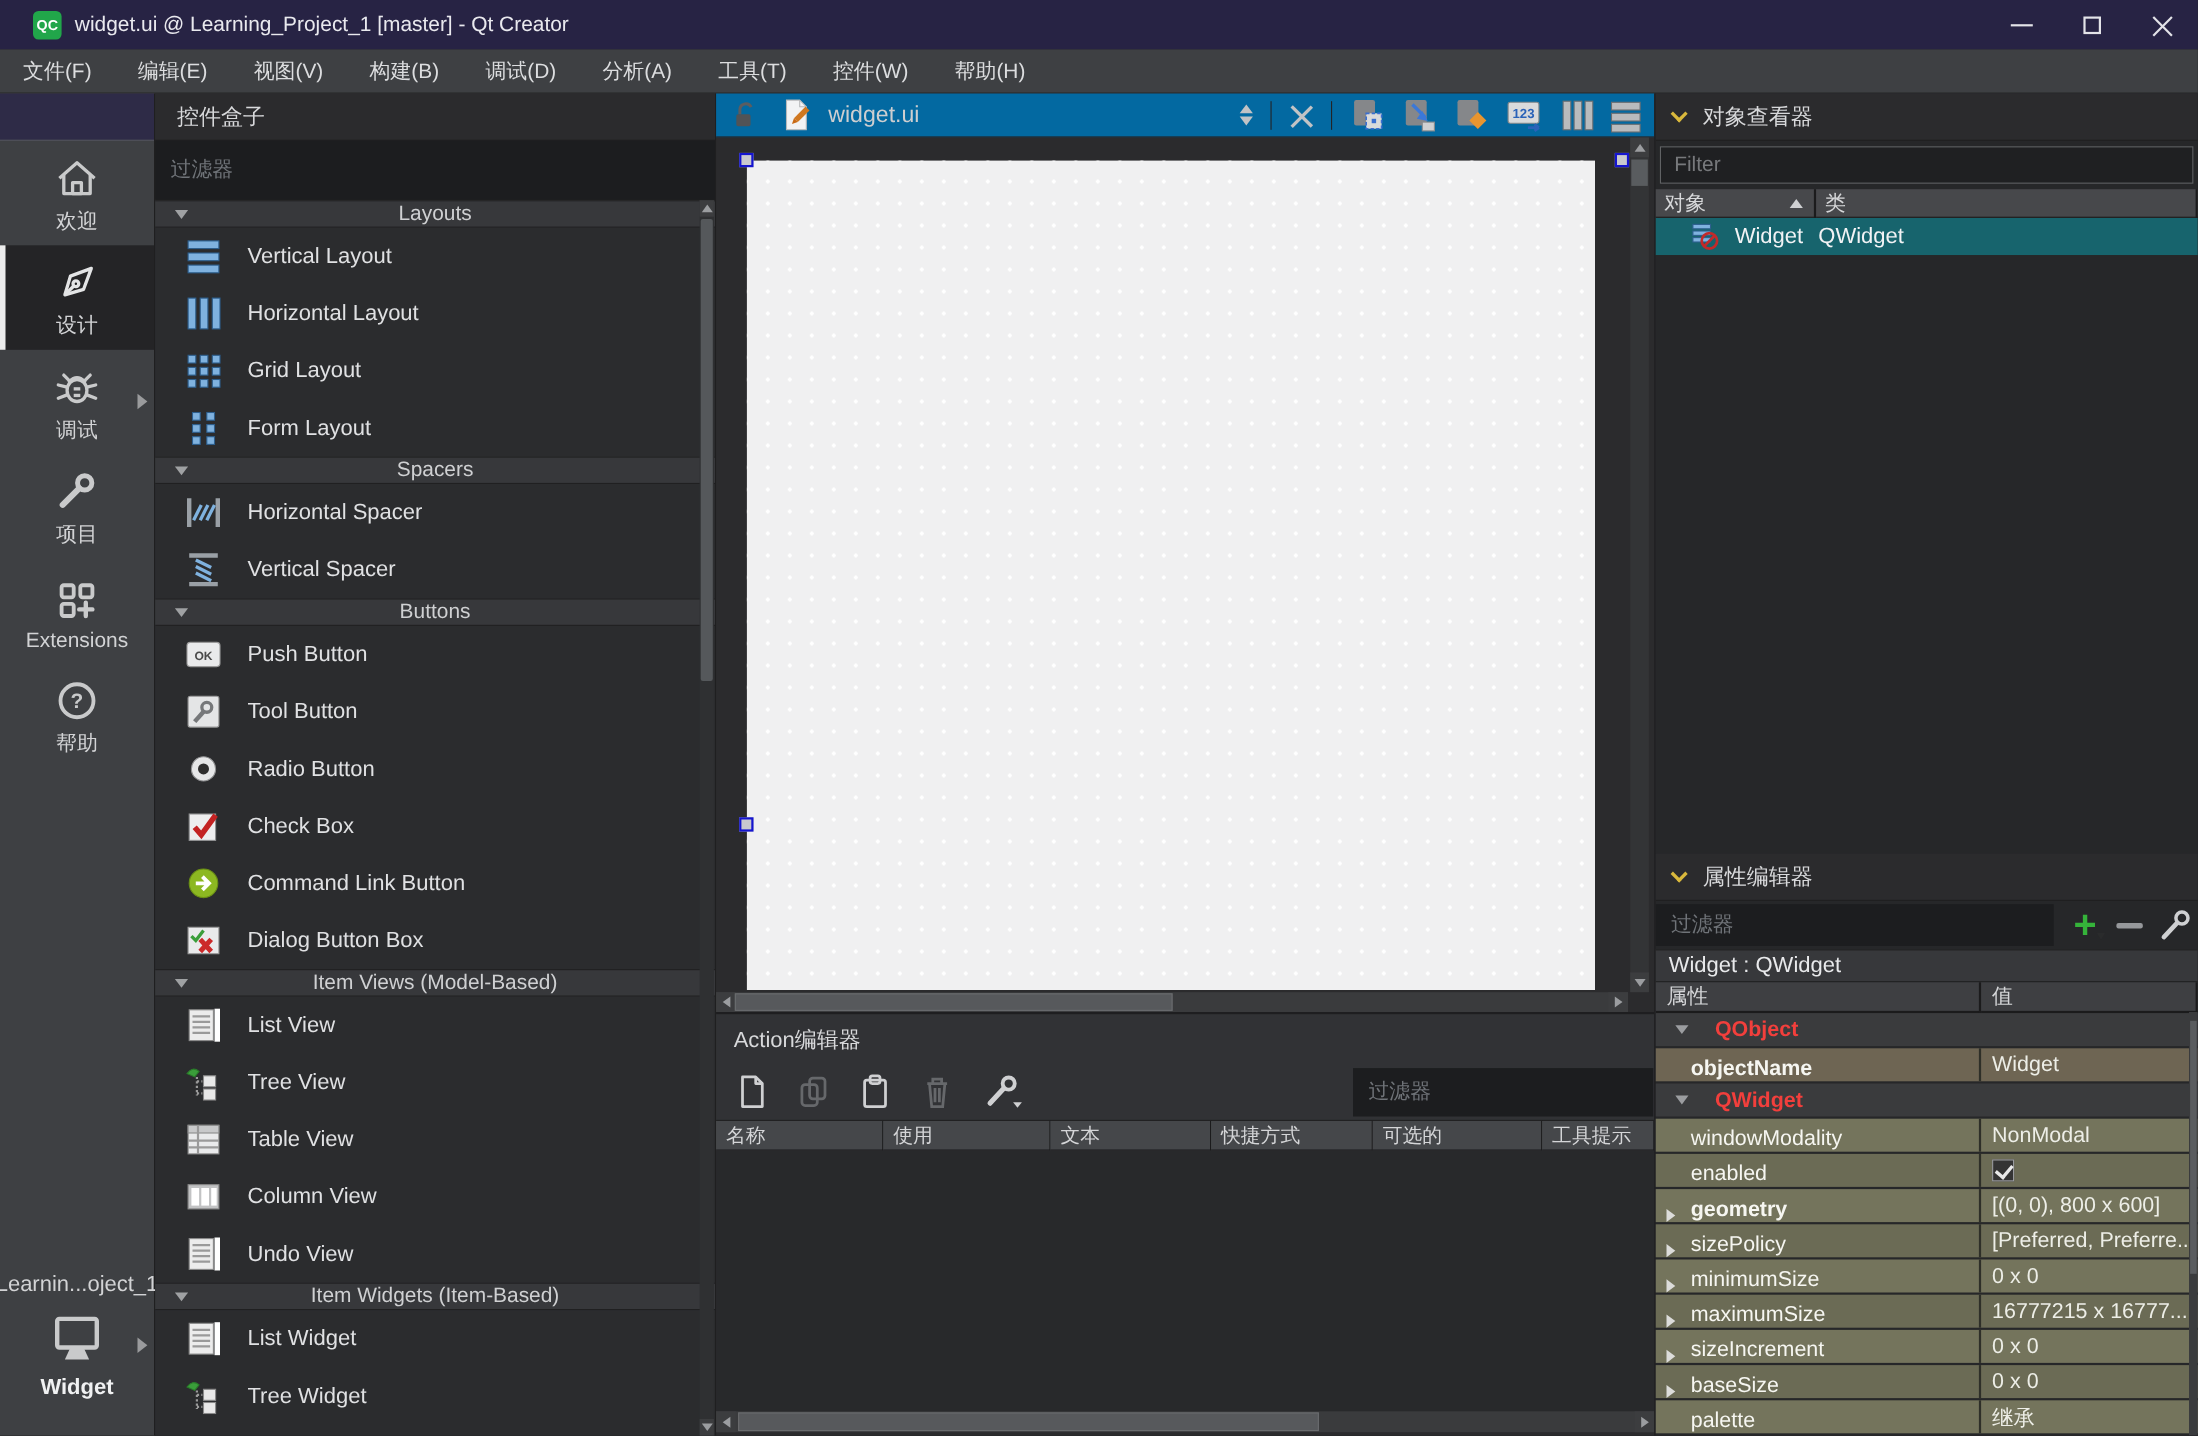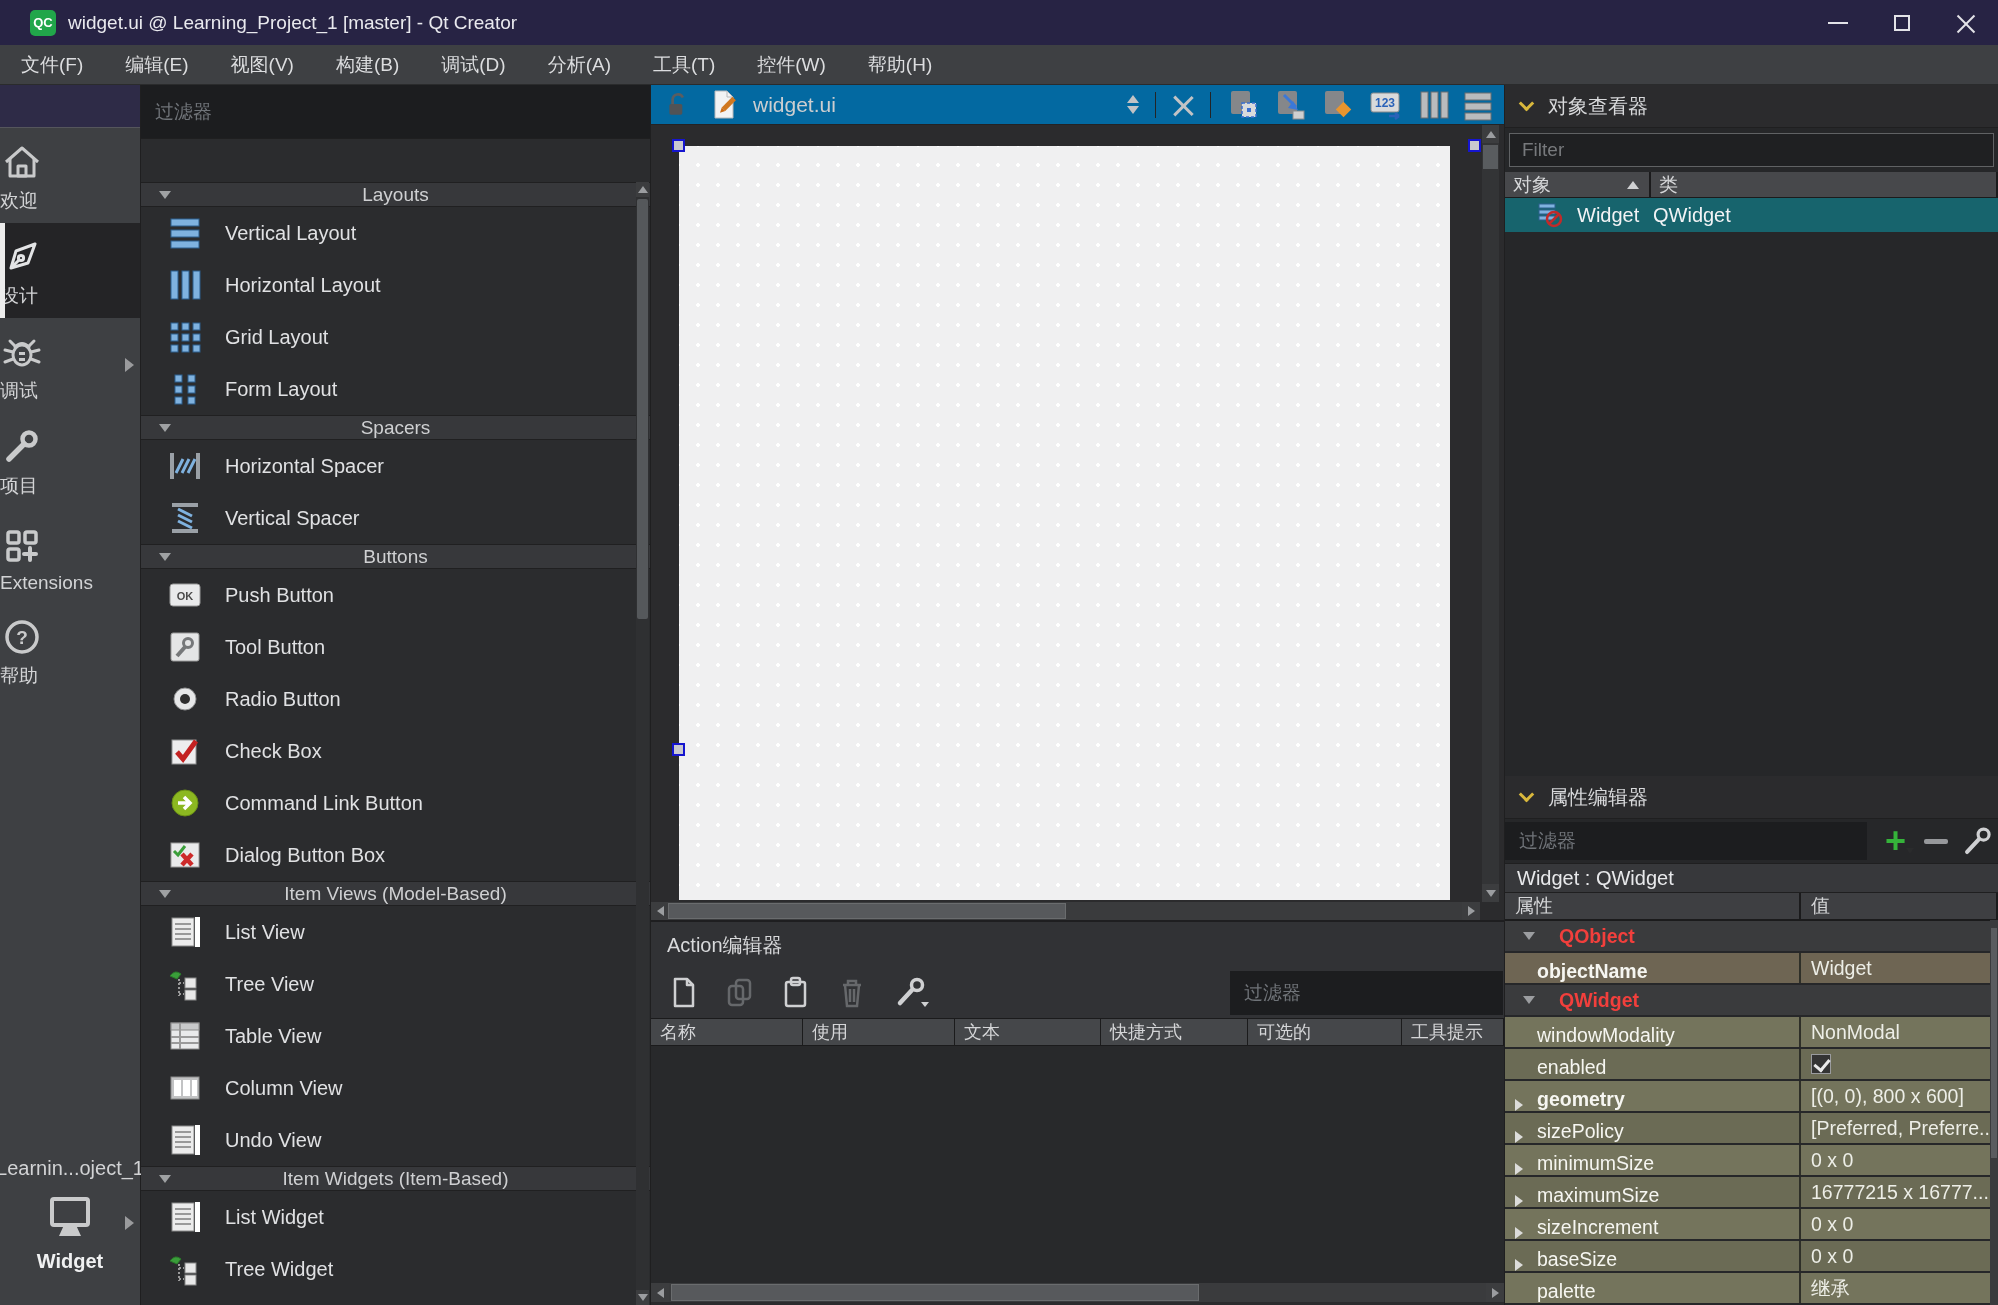--- a/index.html
+++ b/index.html
@@ -20,21 +20,21 @@
   .glyph-close::before { transform:rotate(45deg);} .glyph-close::after { transform:rotate(-45deg);}
 
   
   .menubar { position:absolute; left:0; top:45px; width:1998px; height:40px; background:#3e4043;
     display:flex; align-items:center; color:#dcdddf; font-size:19px; border-bottom:1px solid #2a2b2c; }
   .menu-item { padding:0 21px; height:100%; display:flex; align-items:center; }
 
   
   .modebar { position:absolute; left:0; top:85px; width:141px; height:1220px; background:#3e4043; border-right:1px solid #1f1f20; }
   .modebar-cap { height:43px; background:#2e2b47; border-bottom:1px solid #55565c; }
-  .mode-item { position:relative; height:95px; display:flex; flex-direction:column; justify-content:flex-end;
+  .mode-item { position:relative; height:95px; display:flex; flex-direction:column; align-items:center; justify-content:flex-end;
     padding-bottom:9px; color:#d2d3d5; font-size:19px; }
   .mode-item.selected { background:#242426; }
   .mode-item.selected::before { content:""; position:absolute; left:0; top:0; width:5px; height:100%; background:#ececec; }
   .mode-item .micon { margin-bottom:4px; }
   .mode-arrow { position:absolute; right:6px; top:42%; width:0; height:0;
     border-left:9px solid #9a9b9d; border-top:7px solid transparent; border-bottom:7px solid transparent; }
   .mode-bottom { position:absolute; left:0; bottom:32px; width:100%; display:flex; flex-direction:column; align-items:center; color:#d2d3d5; }
   .project-label { font-size:20px; margin-bottom:14px; }
   .kit-wrap { position:relative; width:100%; display:flex; flex-direction:column; align-items:center; }
   .kit-label { font-size:20px; font-weight:bold; color:#f0f1f2; margin-top:6px; }
@@ -253,20 +253,21 @@
         <rect x="10" y="5" width="36" height="26" rx="2" fill="none" stroke="#c9cacb" stroke-width="4"></rect>
         <path d="M22 31 L34 31 L39 42 L17 42 Z" fill="#c9cacb"></path>
       </svg>
       <span class="mode-arrow" style="top:28%;"></span>
       <span class="kit-label">Widget</span>
     </div>
   </div>
 </div>
 
 <div class="widgetbox">
+  <div class="panel-title">控件盒子</div>
   <div class="wb-filter">
     <input class="filter-input" placeholder="过滤器" style="">
   </div>
   <div class="wb-list">
 
     <div class="wb-cat">
       <span class="cat-tri"></span>
       <span>Layouts</span>
     </div>
     <div class="wb-item">

